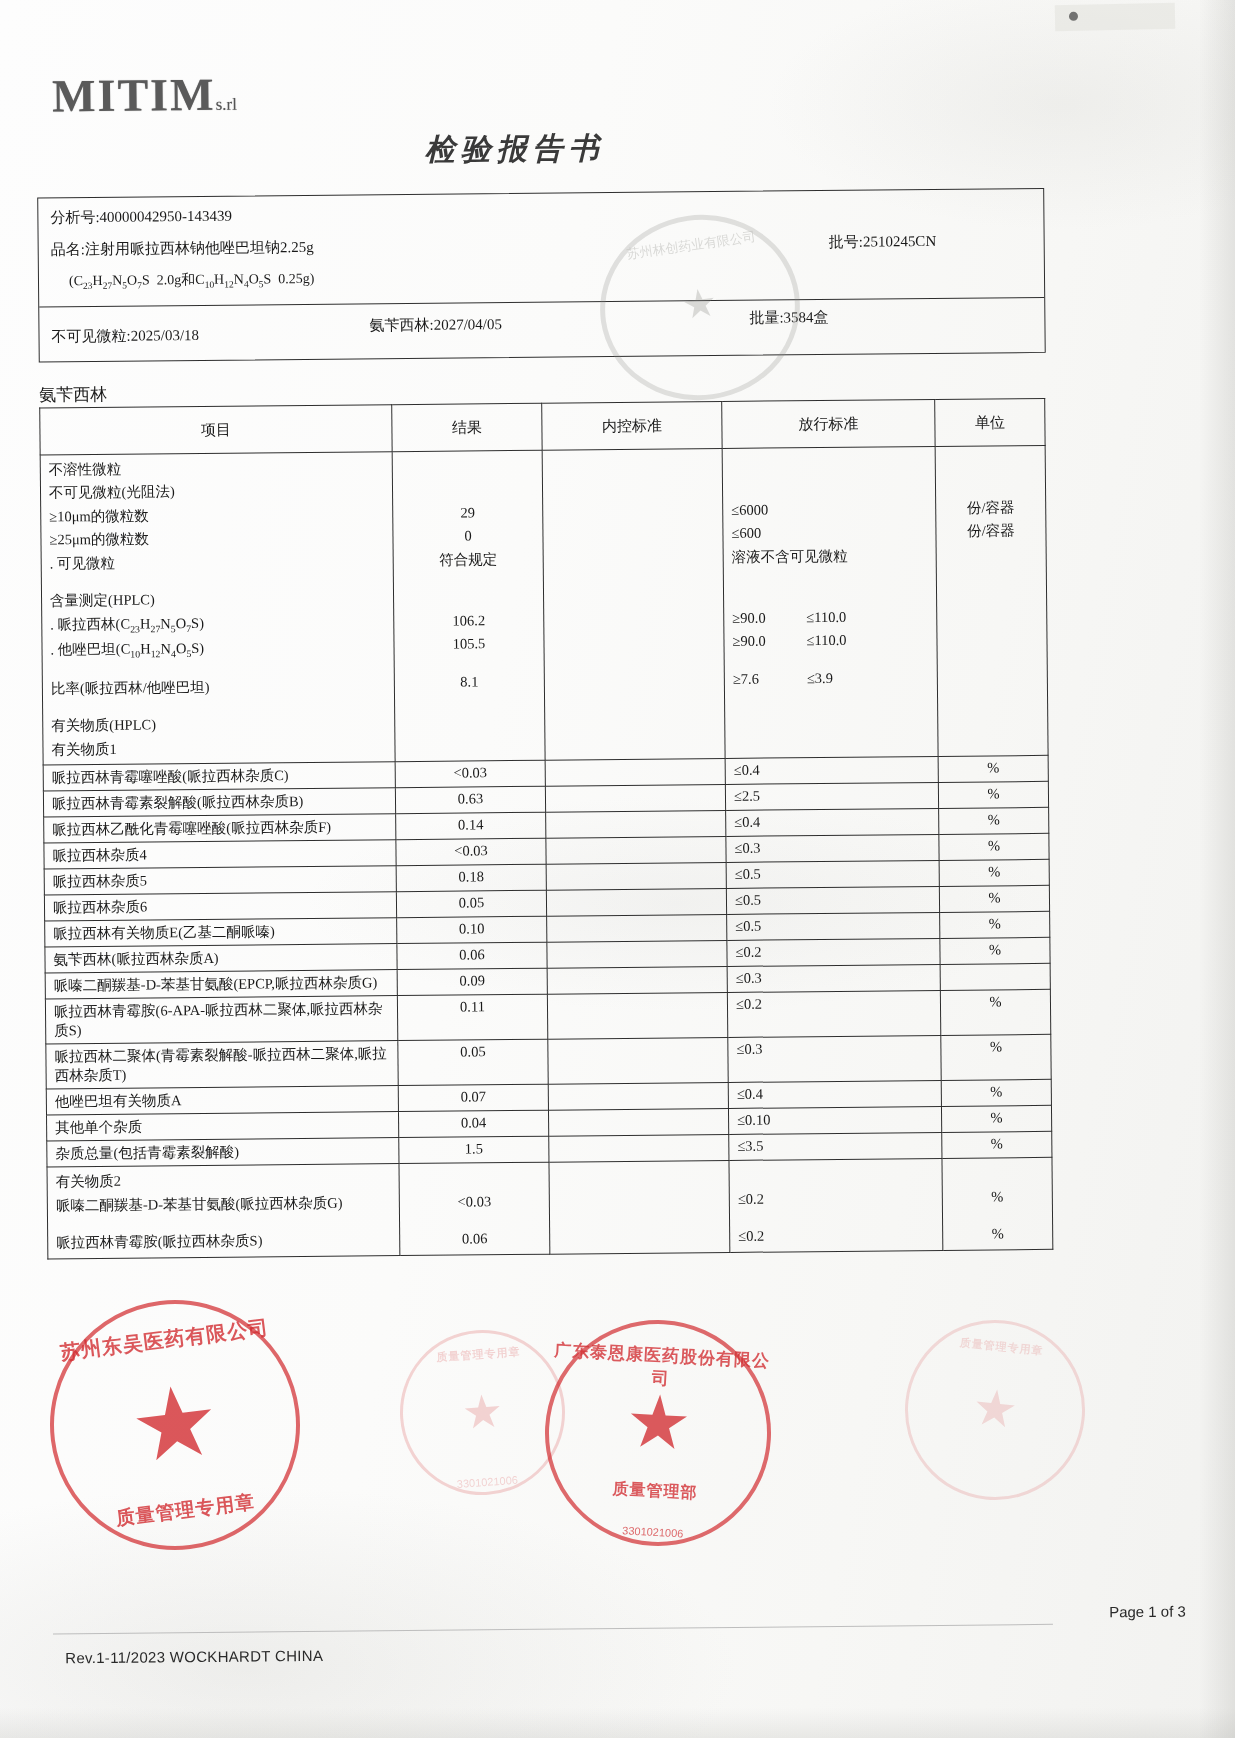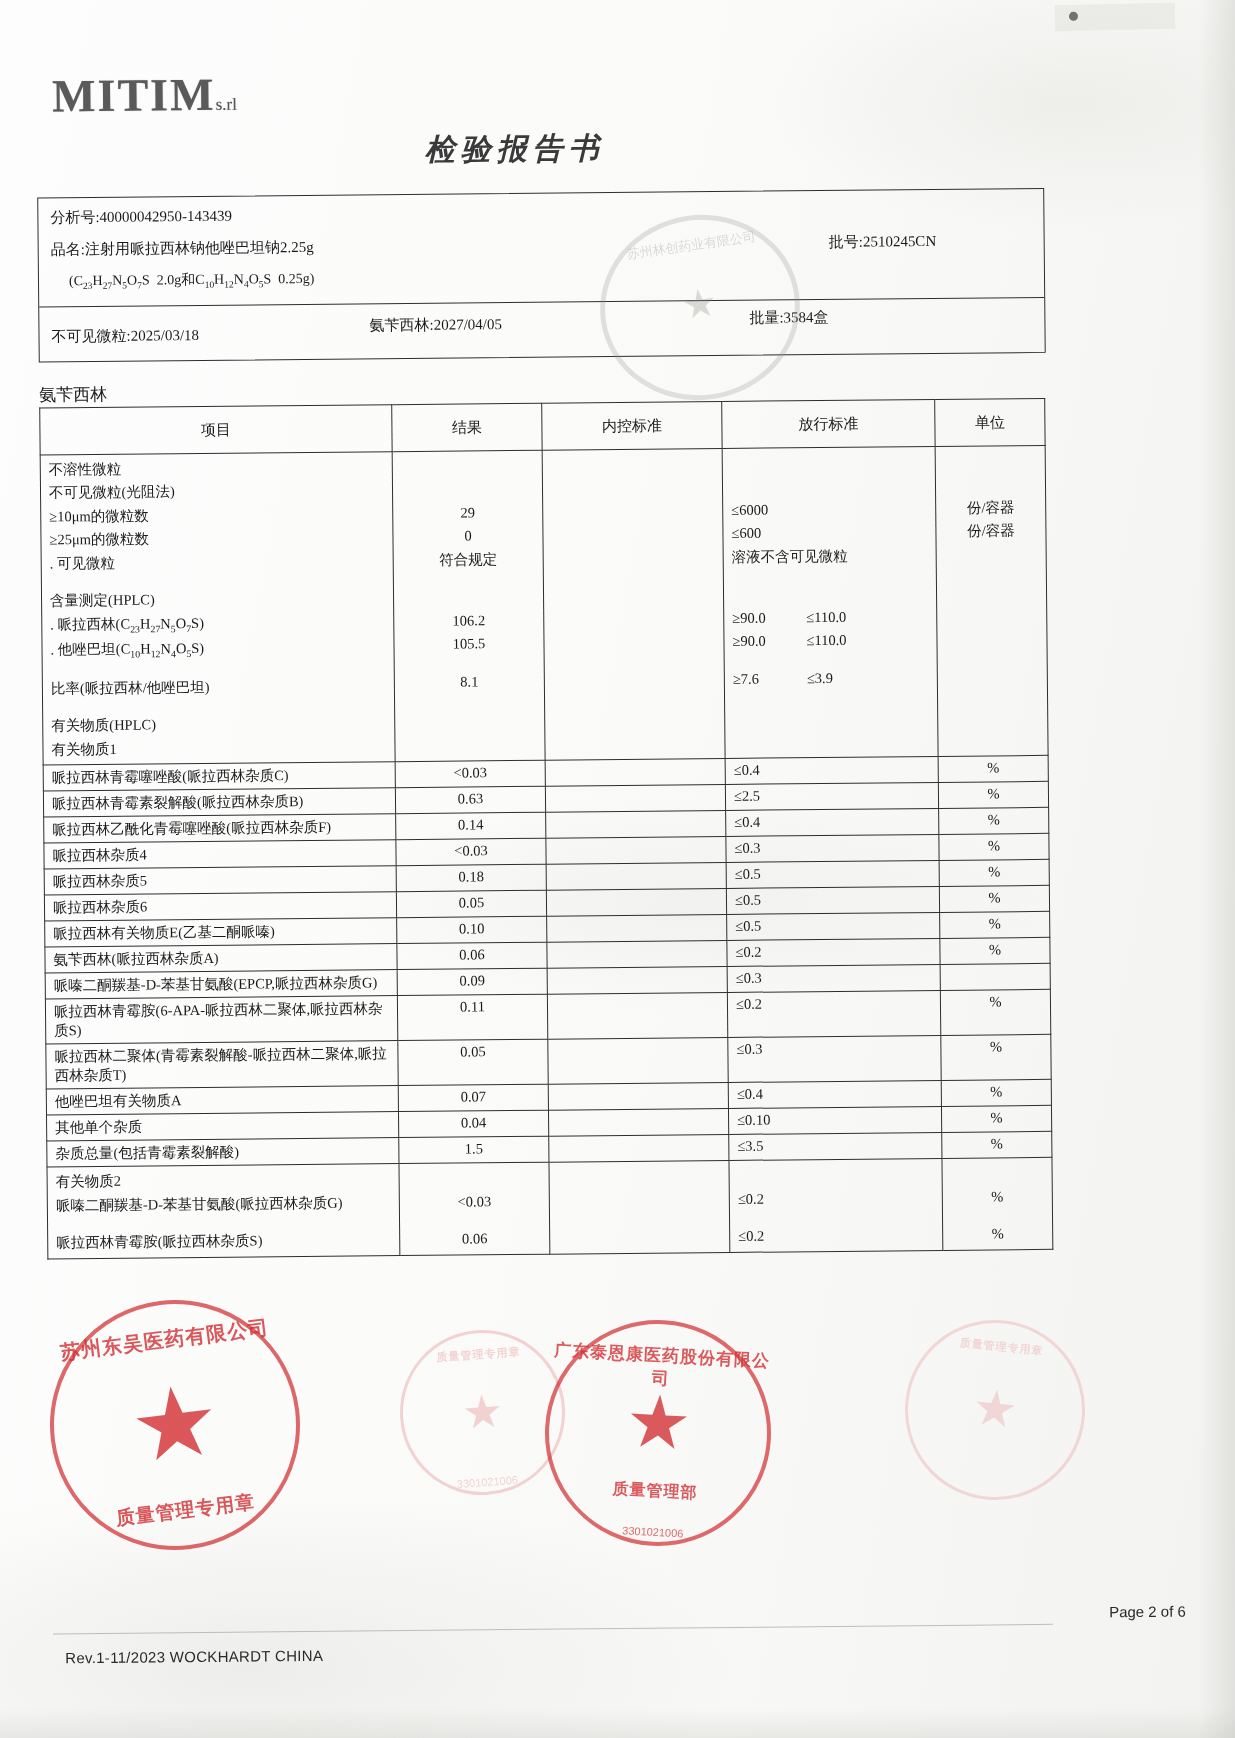--- a/index.html
+++ b/index.html
@@ -449,21 +449,21 @@
               <div>%</div>
               <div class="gap"></div>
               <div>%</div>
             </div>
           </td>
         </tr>
       </tbody>
     </table>
 
     <div class="rule-bottom"></div>
-    <div class="page-no">Page 2 of 6</div>
+    <div class="page-no">Page 1 of 3</div>
     <div class="footer-rev">Rev.1-11/2023   WOCKHARDT   CHINA</div>
   </div>
 
   <div class="stamp" id="stamp-grey-header">
     <div class="ov">
       <div class="gt">苏州林创药业有限公司</div>
       <div class="gs">★</div>
     </div>
   </div>
 

